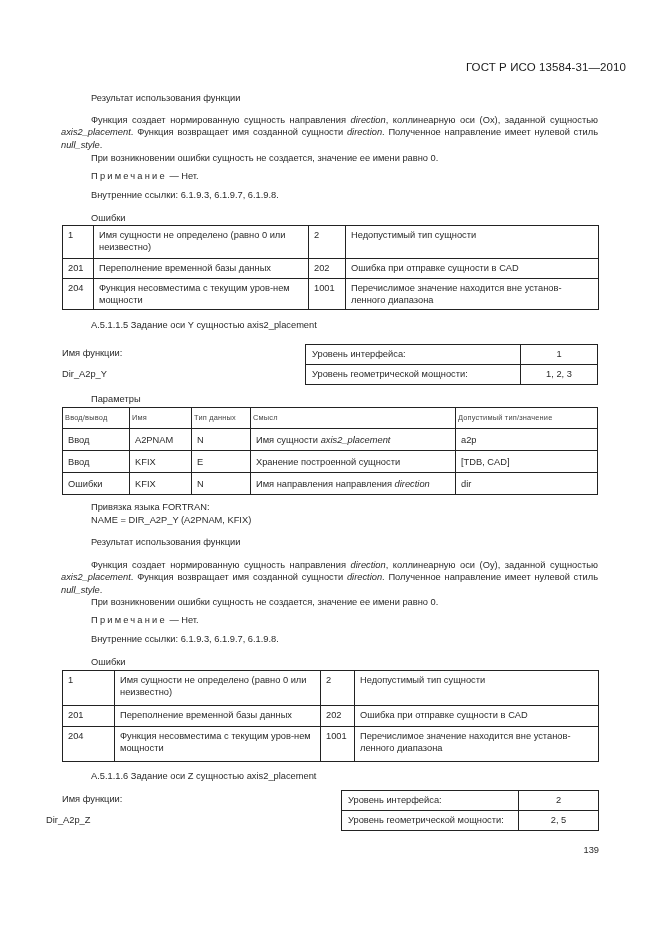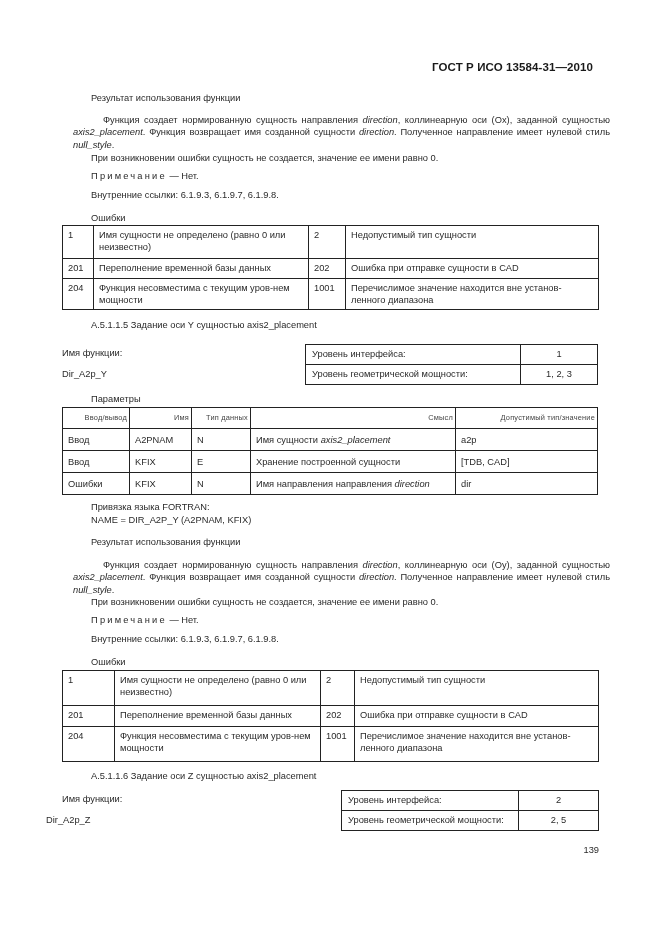--- a/index.html
+++ b/index.html
@@ -1,26 +1,26 @@
 <!DOCTYPE html>
 <html><head>
   <meta charset="utf-8">
   <style>
     html, body { margin: 0; padding: 0; background: #ffffff; }
     body { width: 661px; height: 935px; position: relative; overflow: hidden;
            font-family: "Liberation Sans", sans-serif; color: #2a2a2a; font-size: 9.3px; }
     .abs { position: absolute; }
-    .hdr { right: 68px; top: 61px; font-weight: bold; font-size: 11.5px; color: #1a1a1a; letter-spacing: 0.1px; }
+    .hdr { right: 35px; top: 61px; font-weight: normal; font-size: 11.5px; color: #1a1a1a; letter-spacing: 0.1px; }
     .p { left: 91px; white-space: nowrap; line-height: 13px; }
-    .para { left: 61px; width: 537px; text-align: justify; line-height: 12.3px; text-indent: 30px; margin-left: 12px; }
+    .para { left: 61px; width: 537px; text-align: justify; line-height: 12.3px; text-indent: 30px; }
     .sp { letter-spacing: 2.2px; }
     i { font-style: italic; }
     table { border-collapse: collapse; position: absolute; table-layout: fixed; }
     td, th { border: 1px solid #222; vertical-align: top; padding: 3px 4px 2px 5px; line-height: 12px; font-weight: normal; text-align: left; }
-    .ptab th { font-size: 7.4px; text-align: right; padding: 4px 2px; letter-spacing: 0.2px; color: #444; }
+    .ptab th { font-size: 7.4px; text-align: left; padding: 4px 2px; letter-spacing: 0.2px; color: #444; }
     .ptab td { padding: 5px 4px 4px 5px; }
     .lvl td { padding: 3px 6px; }
     .lvl td.v { text-align: center; }
     .pnum { right: 62px; top: 845px; }
   </style>
 </head>
 <body>
 
 <div class="abs hdr">ГОСТ Р ИСО 13584-31—2010</div>
 

